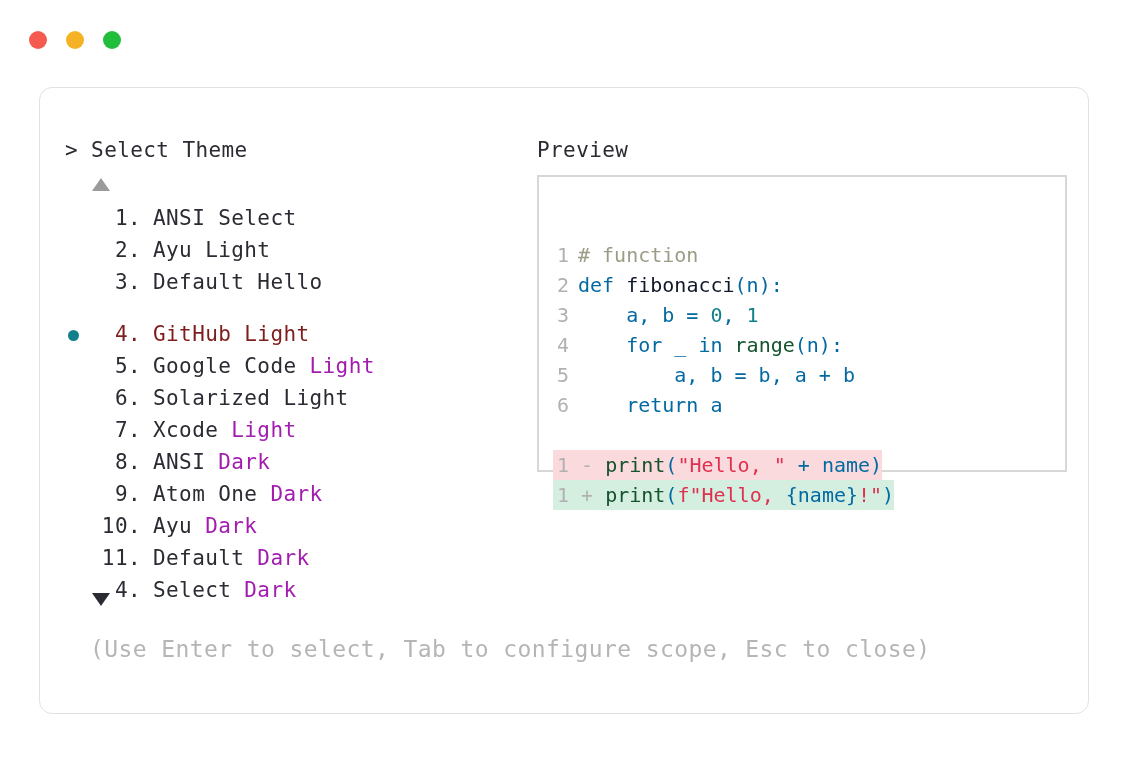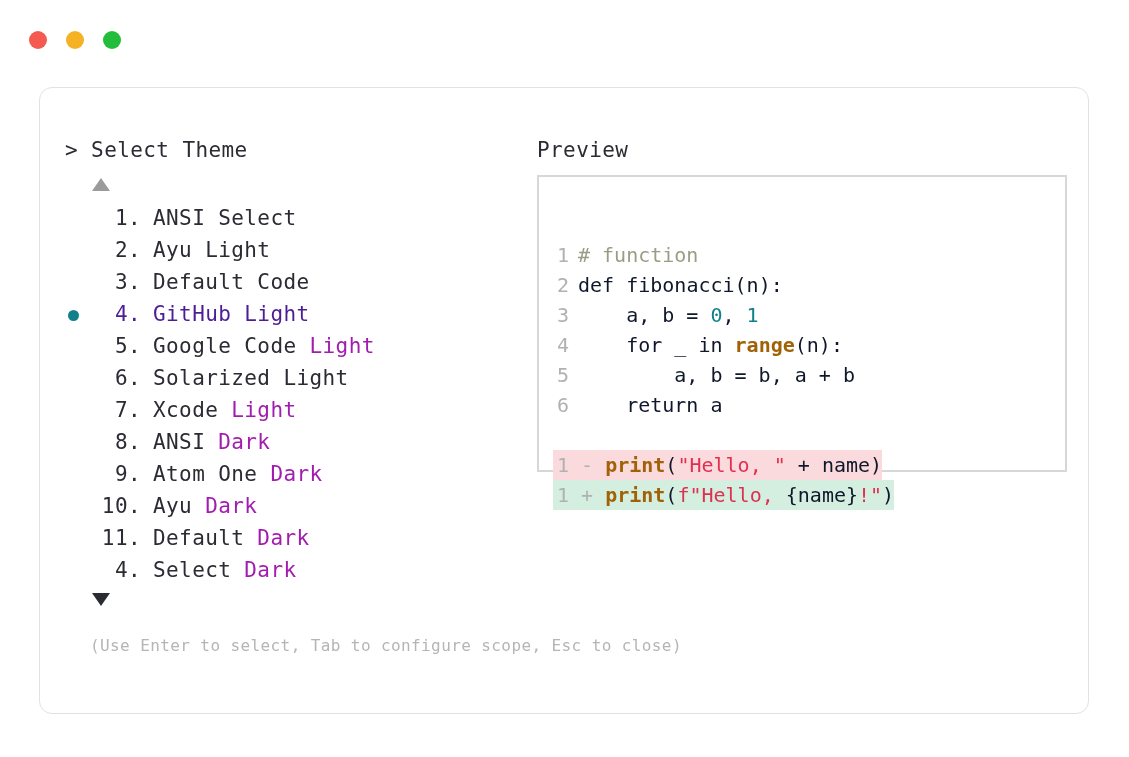--- a/index.html
+++ b/index.html
@@ -99,28 +99,28 @@
   }
   .theme-row .idx {
     display: inline-block;
     width: 76px;
     padding-left: 0;
     text-align: right;
     box-sizing: border-box;
   }
   .theme-row .label { padding-left: 12px; }
   .theme-row .suffix-dim { color: #a21caf; }
-  .theme-row.selected { color: #4c1d95; }
+  .theme-row.selected { color: #7f1d1d; margin-top: 20px; }
 
   
   .hint {
     position: absolute;
     left: 25px;
     top: 548px;
-    font-size: 16px;
+    font-size: 23px;
     letter-spacing: 0.4px;
     color: #b5b5b5;
     white-space: pre;
   }
 
   
   .preview-box {
     position: absolute;
     left: 497px;
     top: 87px;
@@ -141,25 +141,25 @@
   }
   .code-line { height: 30px; }
   .ln {
     display: inline-block;
     width: 16px;
     text-align: right;
     color: #b1b1b1;
   }
   .code-text { padding-left: 9px; }
 
-  .tok-plain   { color: #0f172a; }
+  .tok-plain   { color: #0369a1; }
   .tok-comment { color: #9c9c86; }
   .tok-fn      { color: #0f172a; }
   .tok-num     { color: #12808a; }
-  .tok-builtin { color: #a16207; font-weight: bold; }
+  .tok-builtin { color: #14532d; }
   .tok-str     { color: #e03050; }
 
   .code-gap { height: 30px; }
 
   .diff-line { height: 30px; display: block; width: fit-content; }
   .diff-del { background: #fadadd; }
   .diff-add { background: #d4efe0; }
   .diff-mark { color: #b1b1b1; }
 </style>
 </head>
@@ -175,21 +175,21 @@
 
   <div class="col-left">
 
     <div class="heading">&gt; Select Theme</div>
 
     <div class="scroll-arrow arrow-up"></div>
 
     <div class="theme-list" id="theme-list">
         <div class="theme-row"><span class="idx">1.</span><span class="label">ANSI Select</span></div>
         <div class="theme-row"><span class="idx">2.</span><span class="label">Ayu Light</span></div>
-        <div class="theme-row"><span class="idx">3.</span><span class="label">Default Code</span></div>
+        <div class="theme-row"><span class="idx">3.</span><span class="label">Default Hello</span></div>
         <div class="theme-row selected"><span class="bullet"></span><span class="idx">4.</span><span class="label">GitHub Light</span></div>
         <div class="theme-row"><span class="idx">5.</span><span class="label">Google Code</span><span class="suffix-dim"> Light</span></div>
         <div class="theme-row"><span class="idx">6.</span><span class="label">Solarized Light</span></div>
         <div class="theme-row"><span class="idx">7.</span><span class="label">Xcode</span><span class="suffix-dim"> Light</span></div>
         <div class="theme-row"><span class="idx">8.</span><span class="label">ANSI</span><span class="suffix-dim"> Dark</span></div>
         <div class="theme-row"><span class="idx">9.</span><span class="label">Atom One</span><span class="suffix-dim"> Dark</span></div>
         <div class="theme-row"><span class="idx">10.</span><span class="label">Ayu</span><span class="suffix-dim"> Dark</span></div>
         <div class="theme-row"><span class="idx">11.</span><span class="label">Default</span><span class="suffix-dim"> Dark</span></div>
         <div class="theme-row"><span class="idx">4.</span><span class="label">Select</span><span class="suffix-dim"> Dark</span></div>
       </div>

